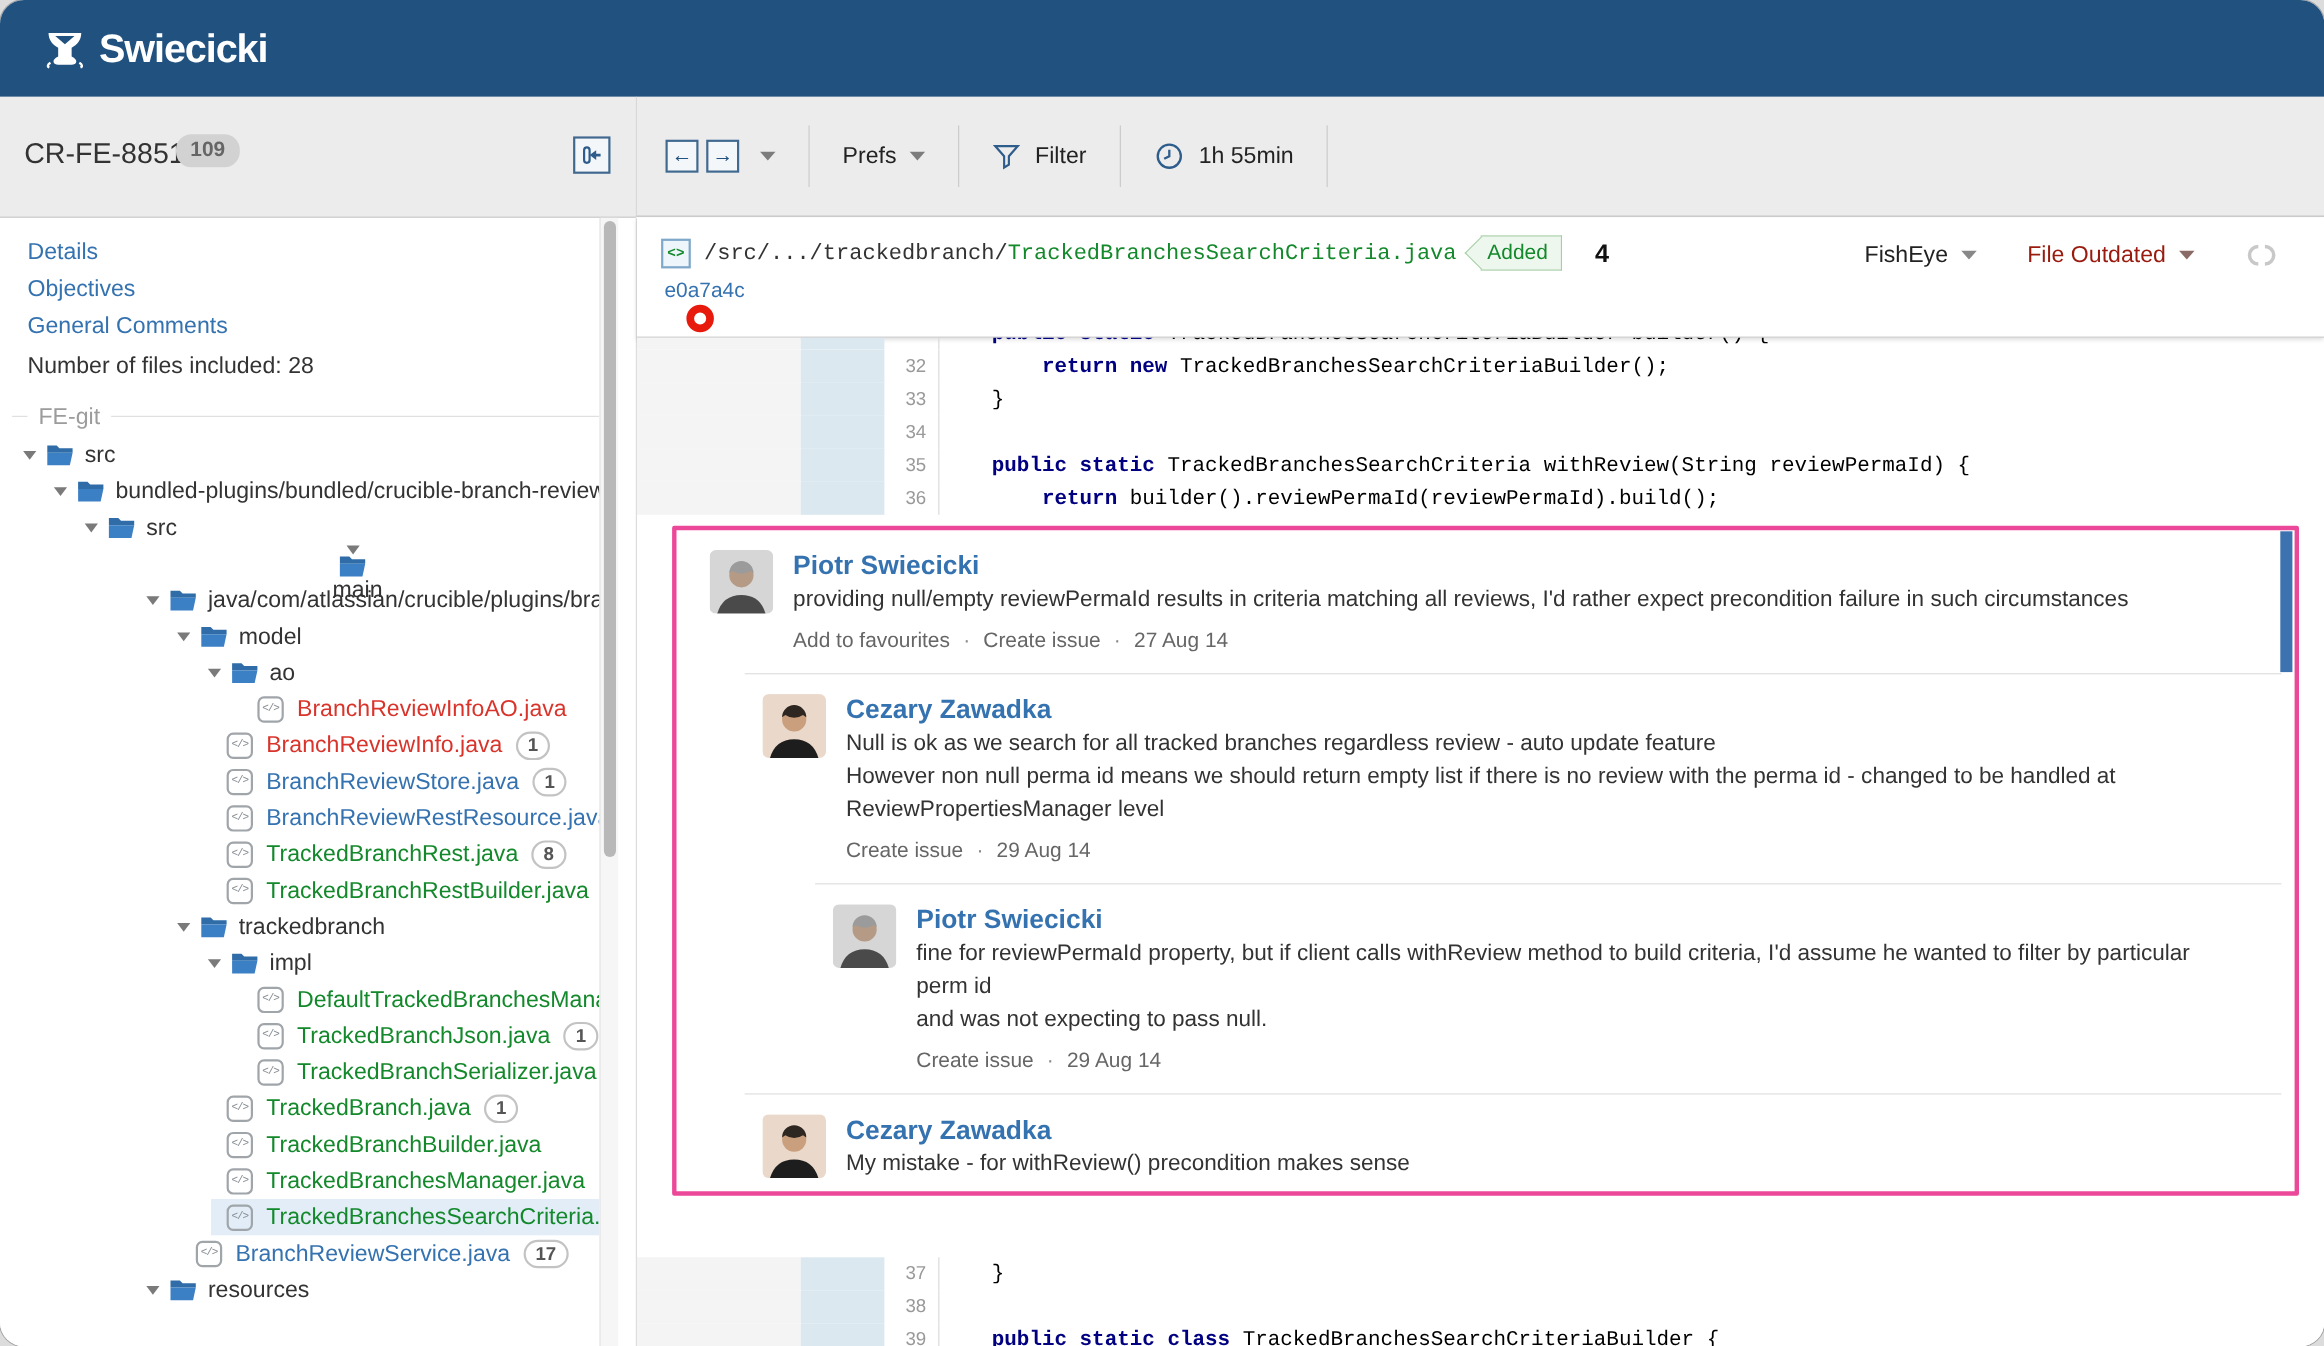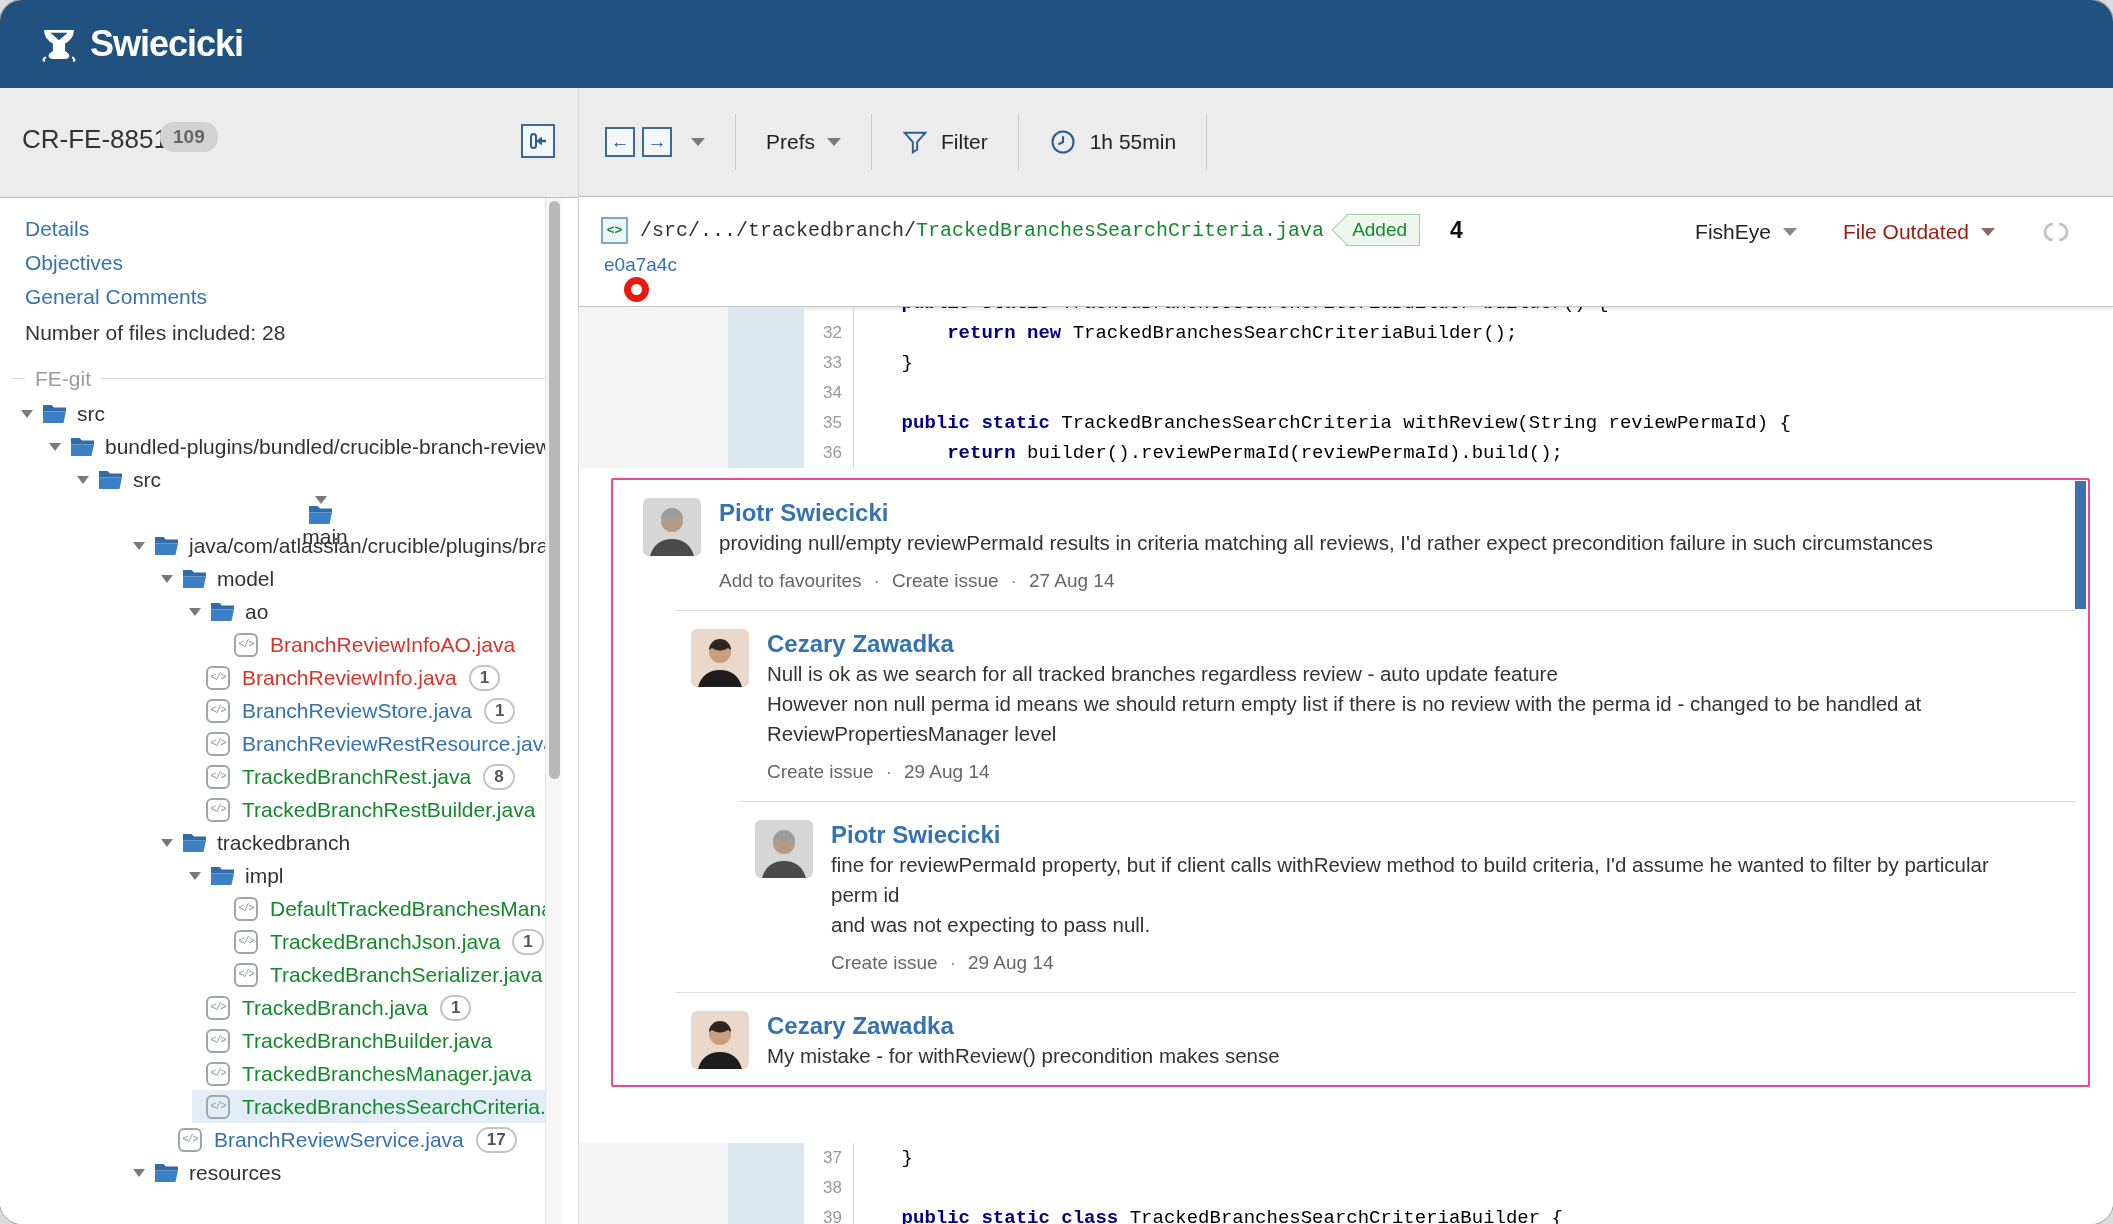--- a/index.html
+++ b/index.html
@@ -62,21 +62,21 @@
   #code1{top:109px;} #code2{top:905px;margin-top:40px;}
   .crow{display:flex;height:30px;line-height:30px;font-family:"Liberation Mono",monospace;font-size:19px;}
   .g1{width:149px;background:#f4f4f4;flex:none;}
   .g2{width:76px;background:#dbe8f0;flex:none;}
   .num{width:49px;flex:none;text-align:right;padding-right:11px;box-sizing:border-box;color:#999;font-size:17px;font-family:"Liberation Sans",sans-serif;}
   .line{flex:1;border-left:1px solid #d8d8d8;padding-left:2px;white-space:pre;color:#000;}
   .kw{color:#000080;font-weight:bold;}
   .crowclip{height:11px;overflow:hidden;}
   .crowclip .crow{margin-top:-19px;}
   
-  .cthread{position:absolute;left:32px;top:280px;width:1479px;height:609px;border:2px solid #ec4899;border-radius:2px;background:#fff;box-sizing:border-box;overflow:hidden;}
+  .cthread{position:absolute;left:32px;top:280px;width:1479px;height:609px;border:4px solid #ec4899;border-radius:2px;background:#fff;box-sizing:border-box;overflow:hidden;}
   .unread-bar{position:absolute;right:2px;top:1px;width:11px;height:128px;background:#3d72b0;}
   .cmt{position:relative;padding-top:18px;padding-bottom:16px;padding-right:60px;}
   .avatar{position:absolute;width:58px;height:58px;border-radius:6px;overflow:hidden;top:18px;}
   .cname{font-size:24px;font-weight:bold;color:#3572b0;line-height:30px;cursor:pointer;display:inline-block;}
   .cbody{font-size:20.5px;color:#333;line-height:30px;}
   .cfoot{font-size:19px;color:#666;line-height:26px;margin-top:10px;}
   .cact{cursor:pointer;}
   .cdot{color:#888;margin:0 12px;}
   .cdiv{border-top:1px solid #dcdcdc;margin-right:12px;}
 </style>

